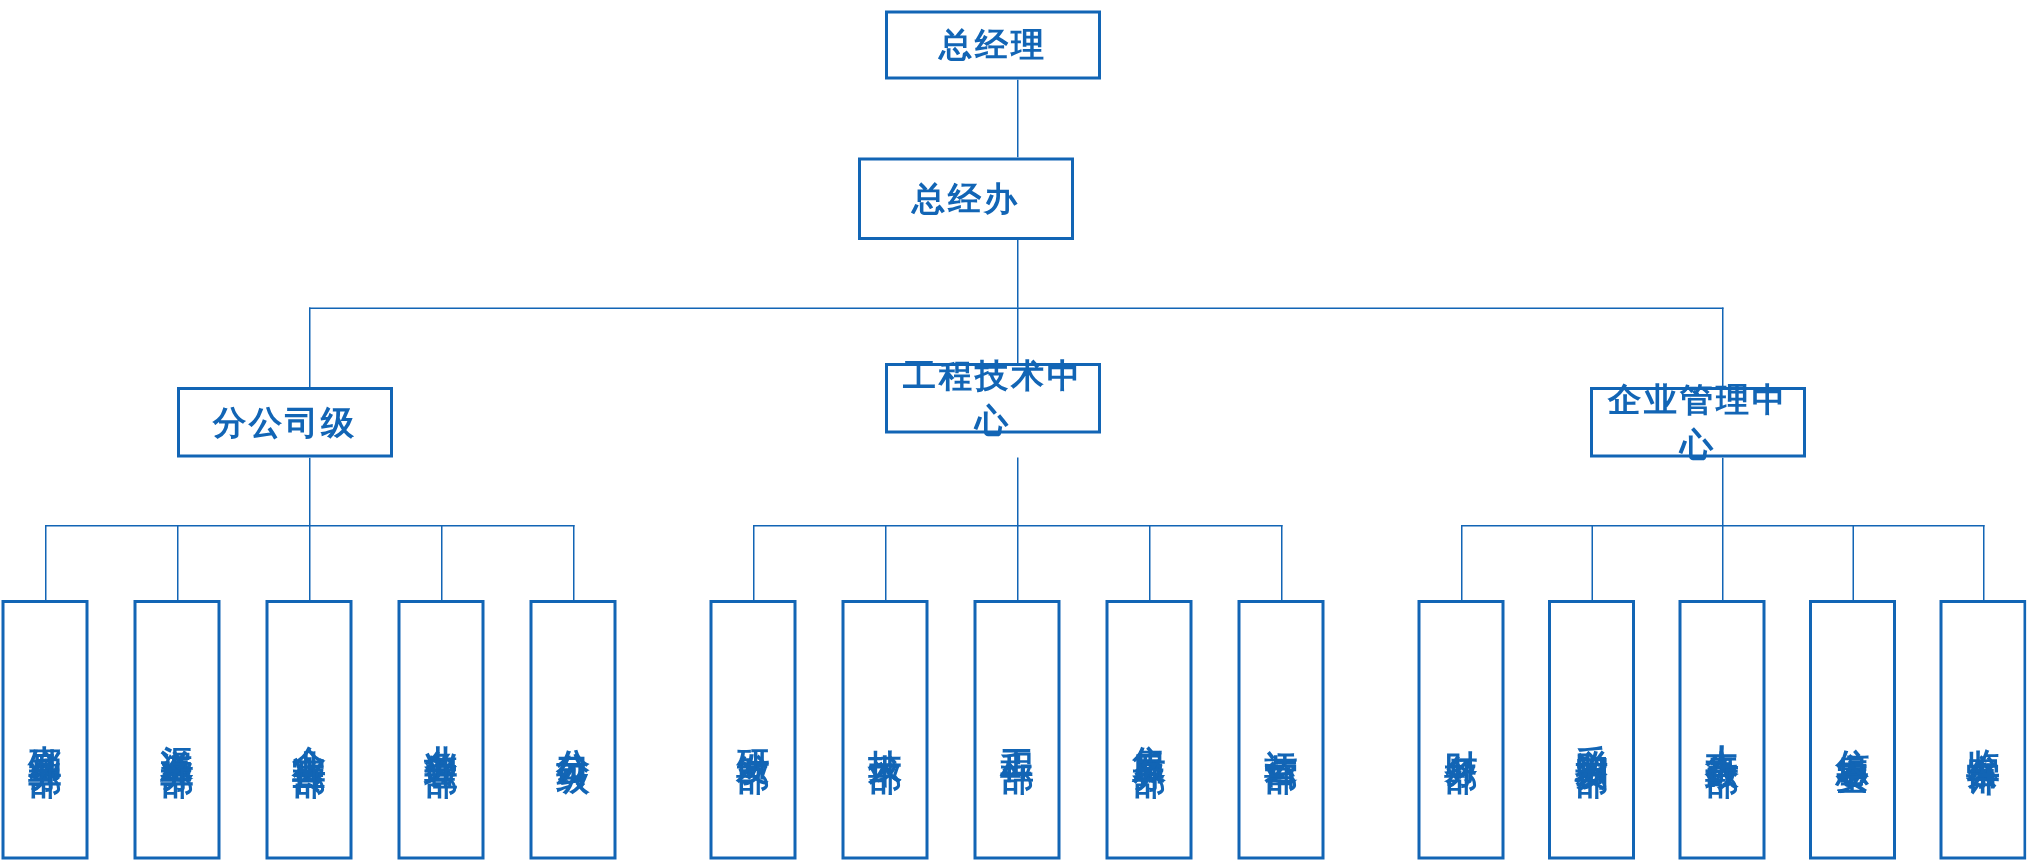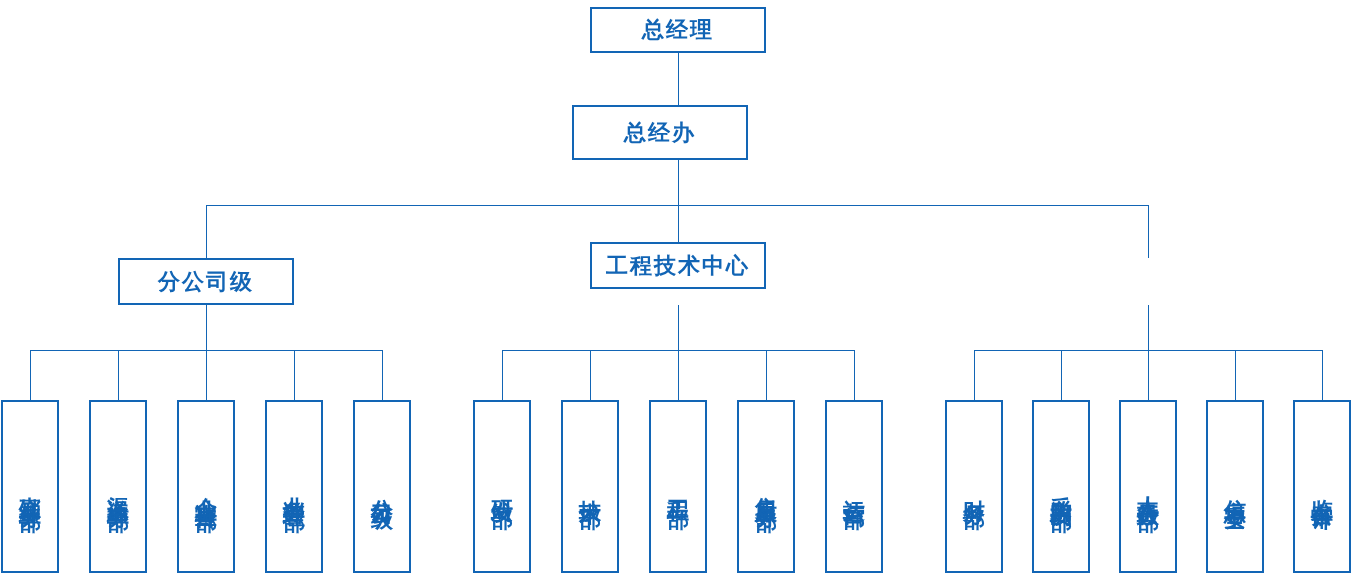--- a/index.html
+++ b/index.html
@@ -27,21 +27,21 @@
     border: 2px solid var(--accent);
     background: var(--background);
     color: var(--accent);
     display: flex;
     align-items: center;
     justify-content: center;
     font-weight: 700;
     text-align: center;
   }
   .box.h {
-    width: 176px;
+    width: 144px;
     font-size: 22px;
     letter-spacing: 2px;
   }
   .box.v {
     width: 58px;
     height: 173px;
     top: 400px;
     font-size: 22px;
     letter-spacing: 3px;
   }
@@ -95,20 +95,23 @@
   <div class="box h" style="left:572px;top:105px;height:55px">
     <span class="lbl">总经办</span>
   </div>
 
   <div class="box h" style="left:118px;top:258px;height:47px">
     <span class="lbl">分公司级</span>
   </div>
   <div class="box h" style="left:590px;top:242px;height:47px">
     <span class="lbl">工程技术中心</span>
   </div>
+  <div class="box h" style="left:1060px;top:258px;height:47px">
+    <span class="lbl">企业管理中心</span>
+  </div>
 
   <div class="box v" style="left:1px">
     <span class="lbl">直销业务部</span>
   </div>
   <div class="box v" style="left:89px">
     <span class="lbl">渠道业务部</span>
   </div>
   <div class="box v" style="left:177px">
     <span class="lbl">企业宣传部</span>
   </div>

